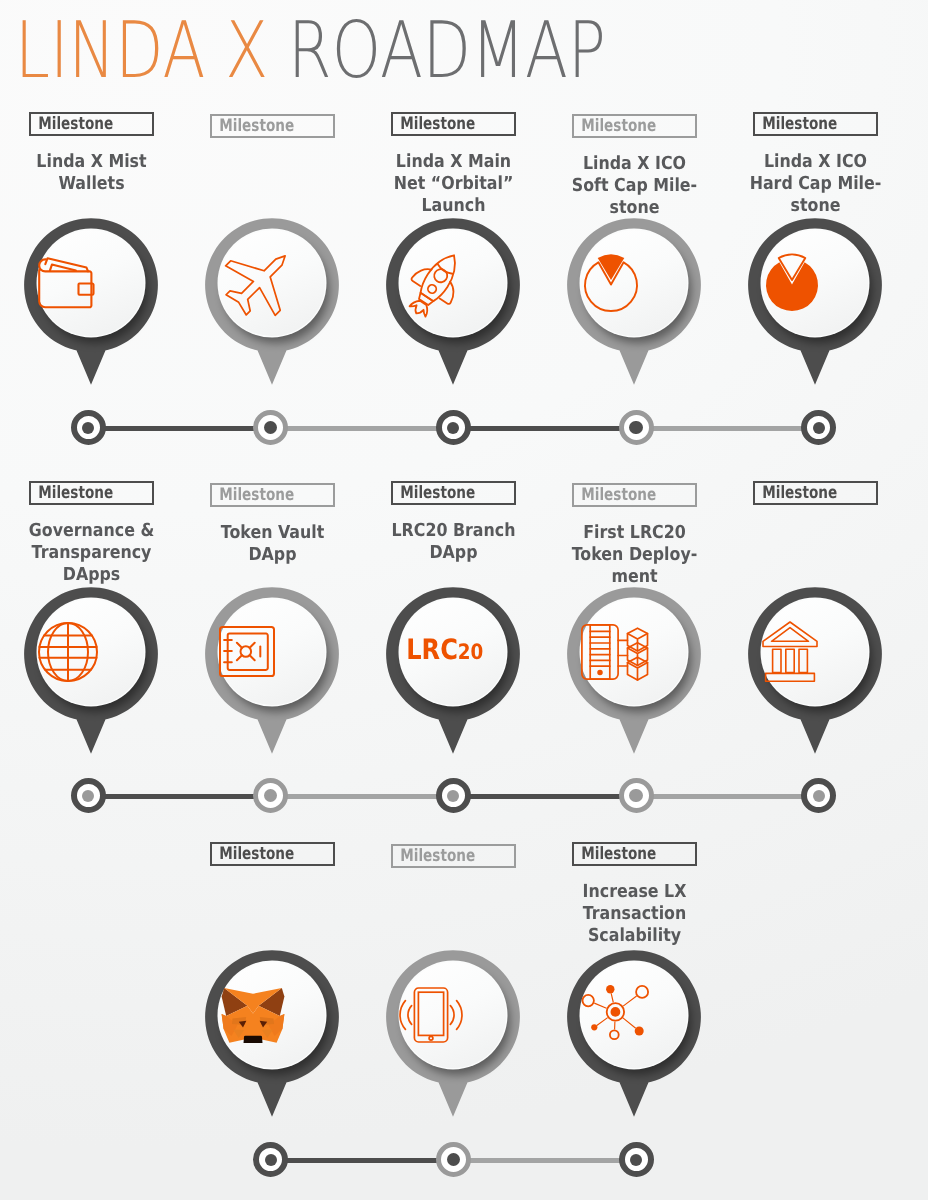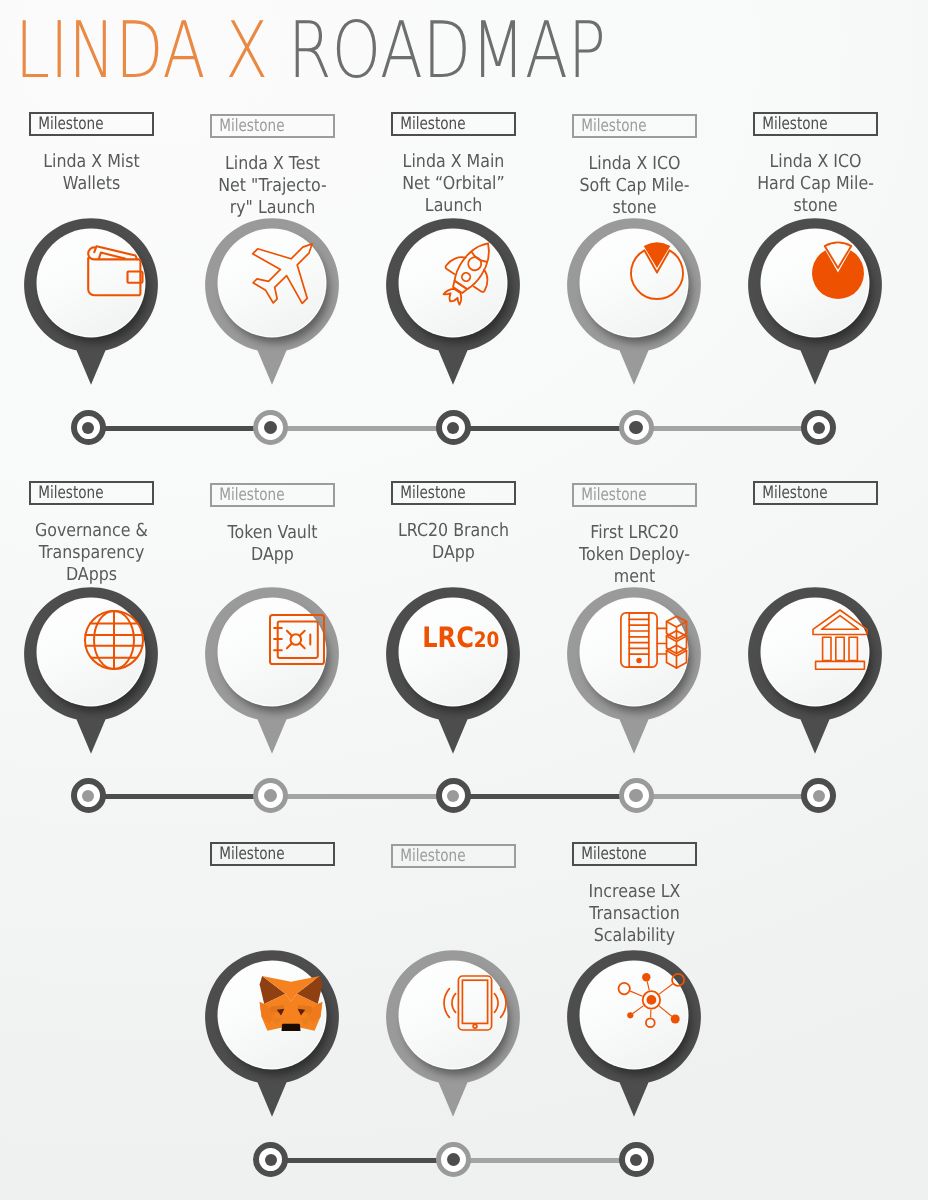--- a/index.html
+++ b/index.html
@@ -22,39 +22,39 @@
   .title .a{color:#e98943;}
   .title .b{color:#6d6e70;}
   .title span{display:inline-block;transform:translateZ(0);white-space:pre;}
 
   
   .col{position:absolute;width:181px;text-align:center;}
 
   .mbox{box-sizing:border-box;display:inline-block;
      border:2px solid #4d4d4d;width:125px;height:24px;line-height:20px;overflow:hidden;
      font-family:"DejaVu Sans", sans-serif;text-align:left;
-     font-size:17px;font-weight:400;color:#4d4d4d;letter-spacing:0px;}
+     font-size:17px;font-weight:700;color:#4d4d4d;letter-spacing:0px;}
   .mbox span{display:inline-block;transform:scaleX(0.80) translateZ(0);transform-origin:0 50%;padding-left:9px;}
   .col.gray .mbox{border-color:#9b9c9c;color:#9b9c9c;}
 
-  .mtitle{margin-top:11px;font-size:18px;line-height:22.1px;color:#58595b;font-weight:400;}
+  .mtitle{margin-top:11px;font-size:18px;line-height:22.1px;color:#58595b;font-weight:700;}
   .mtitle .ln{display:block;white-space:nowrap;transform:scaleX(0.88) translateZ(0);}
 
   
   .pin{position:absolute;width:181px;height:175px;}
   .pin .shape{position:absolute;left:50%;top:0;width:140px;height:172px;margin-left:-70px;}
   .pin .shape svg{display:block;}
   .pin .shape .body{fill:#4d4d4d;}
   .pin.gray .shape .body{fill:#9a9a9a;}
   .pin .inner{position:absolute;left:50%;top:12px;width:106px;height:106px;margin-left:-53.5px;
      border-radius:50%;background:#f4f5f5;
      background-image:linear-gradient(155deg,#ffffff 0%,#fafbfb 45%,#eff0f0 100%);
      box-shadow:0 0 0 1.5px #fbfcfc, 4px 7px 8px rgba(0,0,0,0.40);}
-  .pin .iconwrap{position:absolute;left:50%;top:0;width:106px;height:106px;margin-left:-53.5px;
-     display:flex;align-items:center;justify-content:flex-end;}
+  .pin .iconwrap{position:absolute;left:50%;top:12px;width:106px;height:106px;margin-left:-53.5px;
+     display:flex;align-items:center;justify-content:flex-start;}
   .pin .iconwrap svg{display:block;overflow:visible;}
 
   
   .track{position:absolute;left:0;width:928px;height:36px;}
   .seg{position:absolute;height:5px;top:15.5px;}
   .node{position:absolute;width:35px;height:35px;border-radius:50%;top:0;
      box-sizing:border-box;border:6.2px solid #4d4d4d;background:#ffffff;}
   .node.g{border-color:#9a9a9a;border-width:5.6px;}
   .node i{position:absolute;left:50%;top:50%;width:12px;height:12px;margin:-6px 0 0 -6px;
      border-radius:50%;background:#4d4d4d;display:block;}
@@ -76,25 +76,20 @@
 
   <div class="col" style="left:0.5px;top:112px;">
     <div class="mbox"><span>Milestone</span></div>
     <div class="mtitle">
         <span class="ln">Linda X Mist</span>
         <span class="ln">Wallets</span>
       </div>
   </div>
   <div class="col gray" style="left:181.5px;top:114px;">
     <div class="mbox"><span>Milestone</span></div>
-    <div class="mtitle">
-        <span class="ln">Linda X Test</span>
-        <span class="ln">Net "Trajecto-</span>
-        <span class="ln">ry" Launch</span>
-      </div>
   </div>
   <div class="col" style="left:362.5px;top:112px;">
     <div class="mbox"><span>Milestone</span></div>
     <div class="mtitle">
         <span class="ln">Linda X Main</span>
         <span class="ln">Net “Orbital”</span>
         <span class="ln">Launch</span>
       </div>
   </div>
   <div class="col gray" style="left:543.5px;top:114px;">

